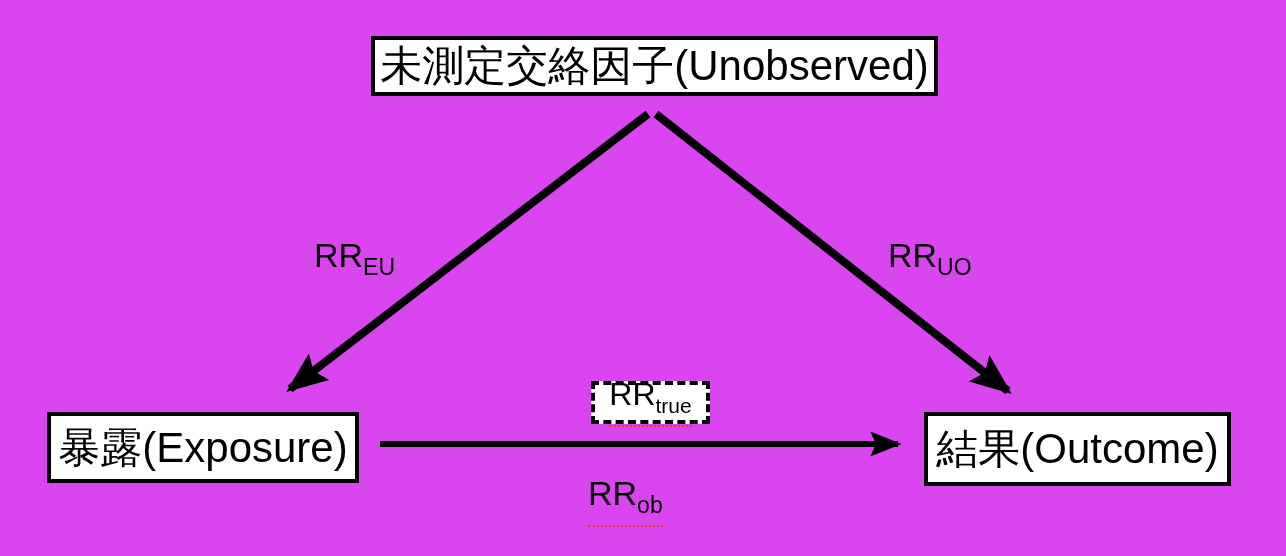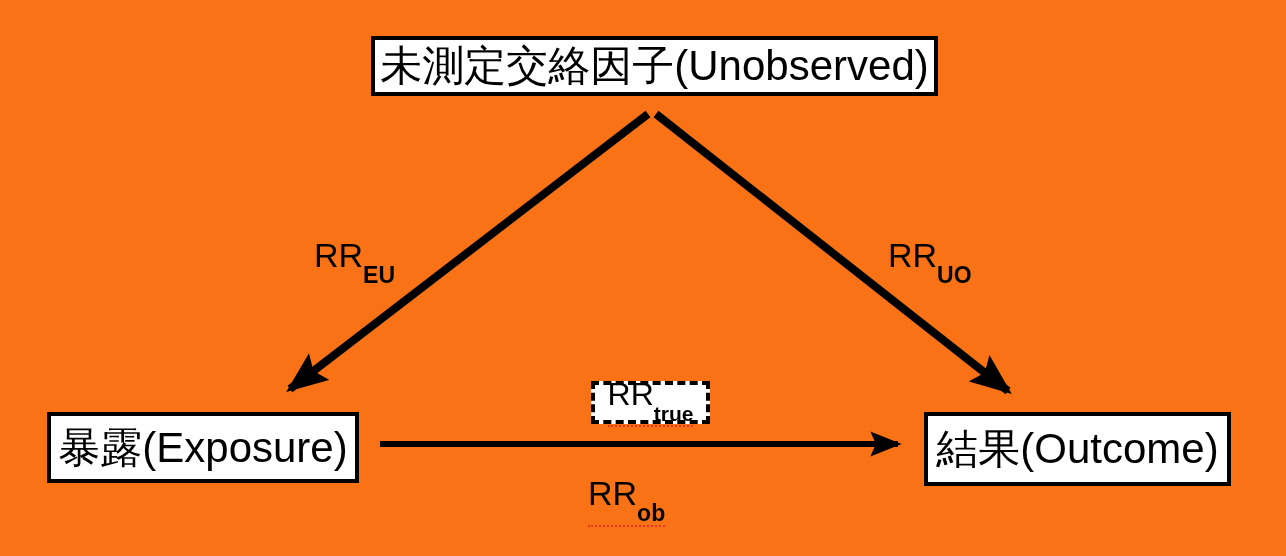--- a/index.html
+++ b/index.html
@@ -4,21 +4,21 @@
 <style>
   html, body {
     margin: 0;
     padding: 0;
     background: #ffffff;
   }
   #canvas {
     position: relative;
     width: 1286px;
     height: 556px;
-    background: #f97316;
+    background: #d946ef;
     overflow: hidden;
     font-family: "Liberation Sans", "DejaVu Sans", sans-serif;
   }
   .node-box {
     position: absolute;
     box-sizing: border-box;
     border: 4px solid #000000;
     background: #ffffff;
     display: flex;
     align-items: center;
@@ -64,22 +64,21 @@
     position: absolute;
     color: #000000;
     white-space: nowrap;
     line-height: 1;
     font-size: 34px;
   }
   .edge-label .sub {
     font-size: 23px;
     vertical-align: baseline;
     position: relative;
-    top: 16px;
-    font-weight: bold;
+    top: 8px;
   }
   #label-rr-eu {
     left: 314px;
     top: 238px;
   }
   #label-rr-uo {
     left: 888px;
     top: 238px;
     text-align: center;
   }

